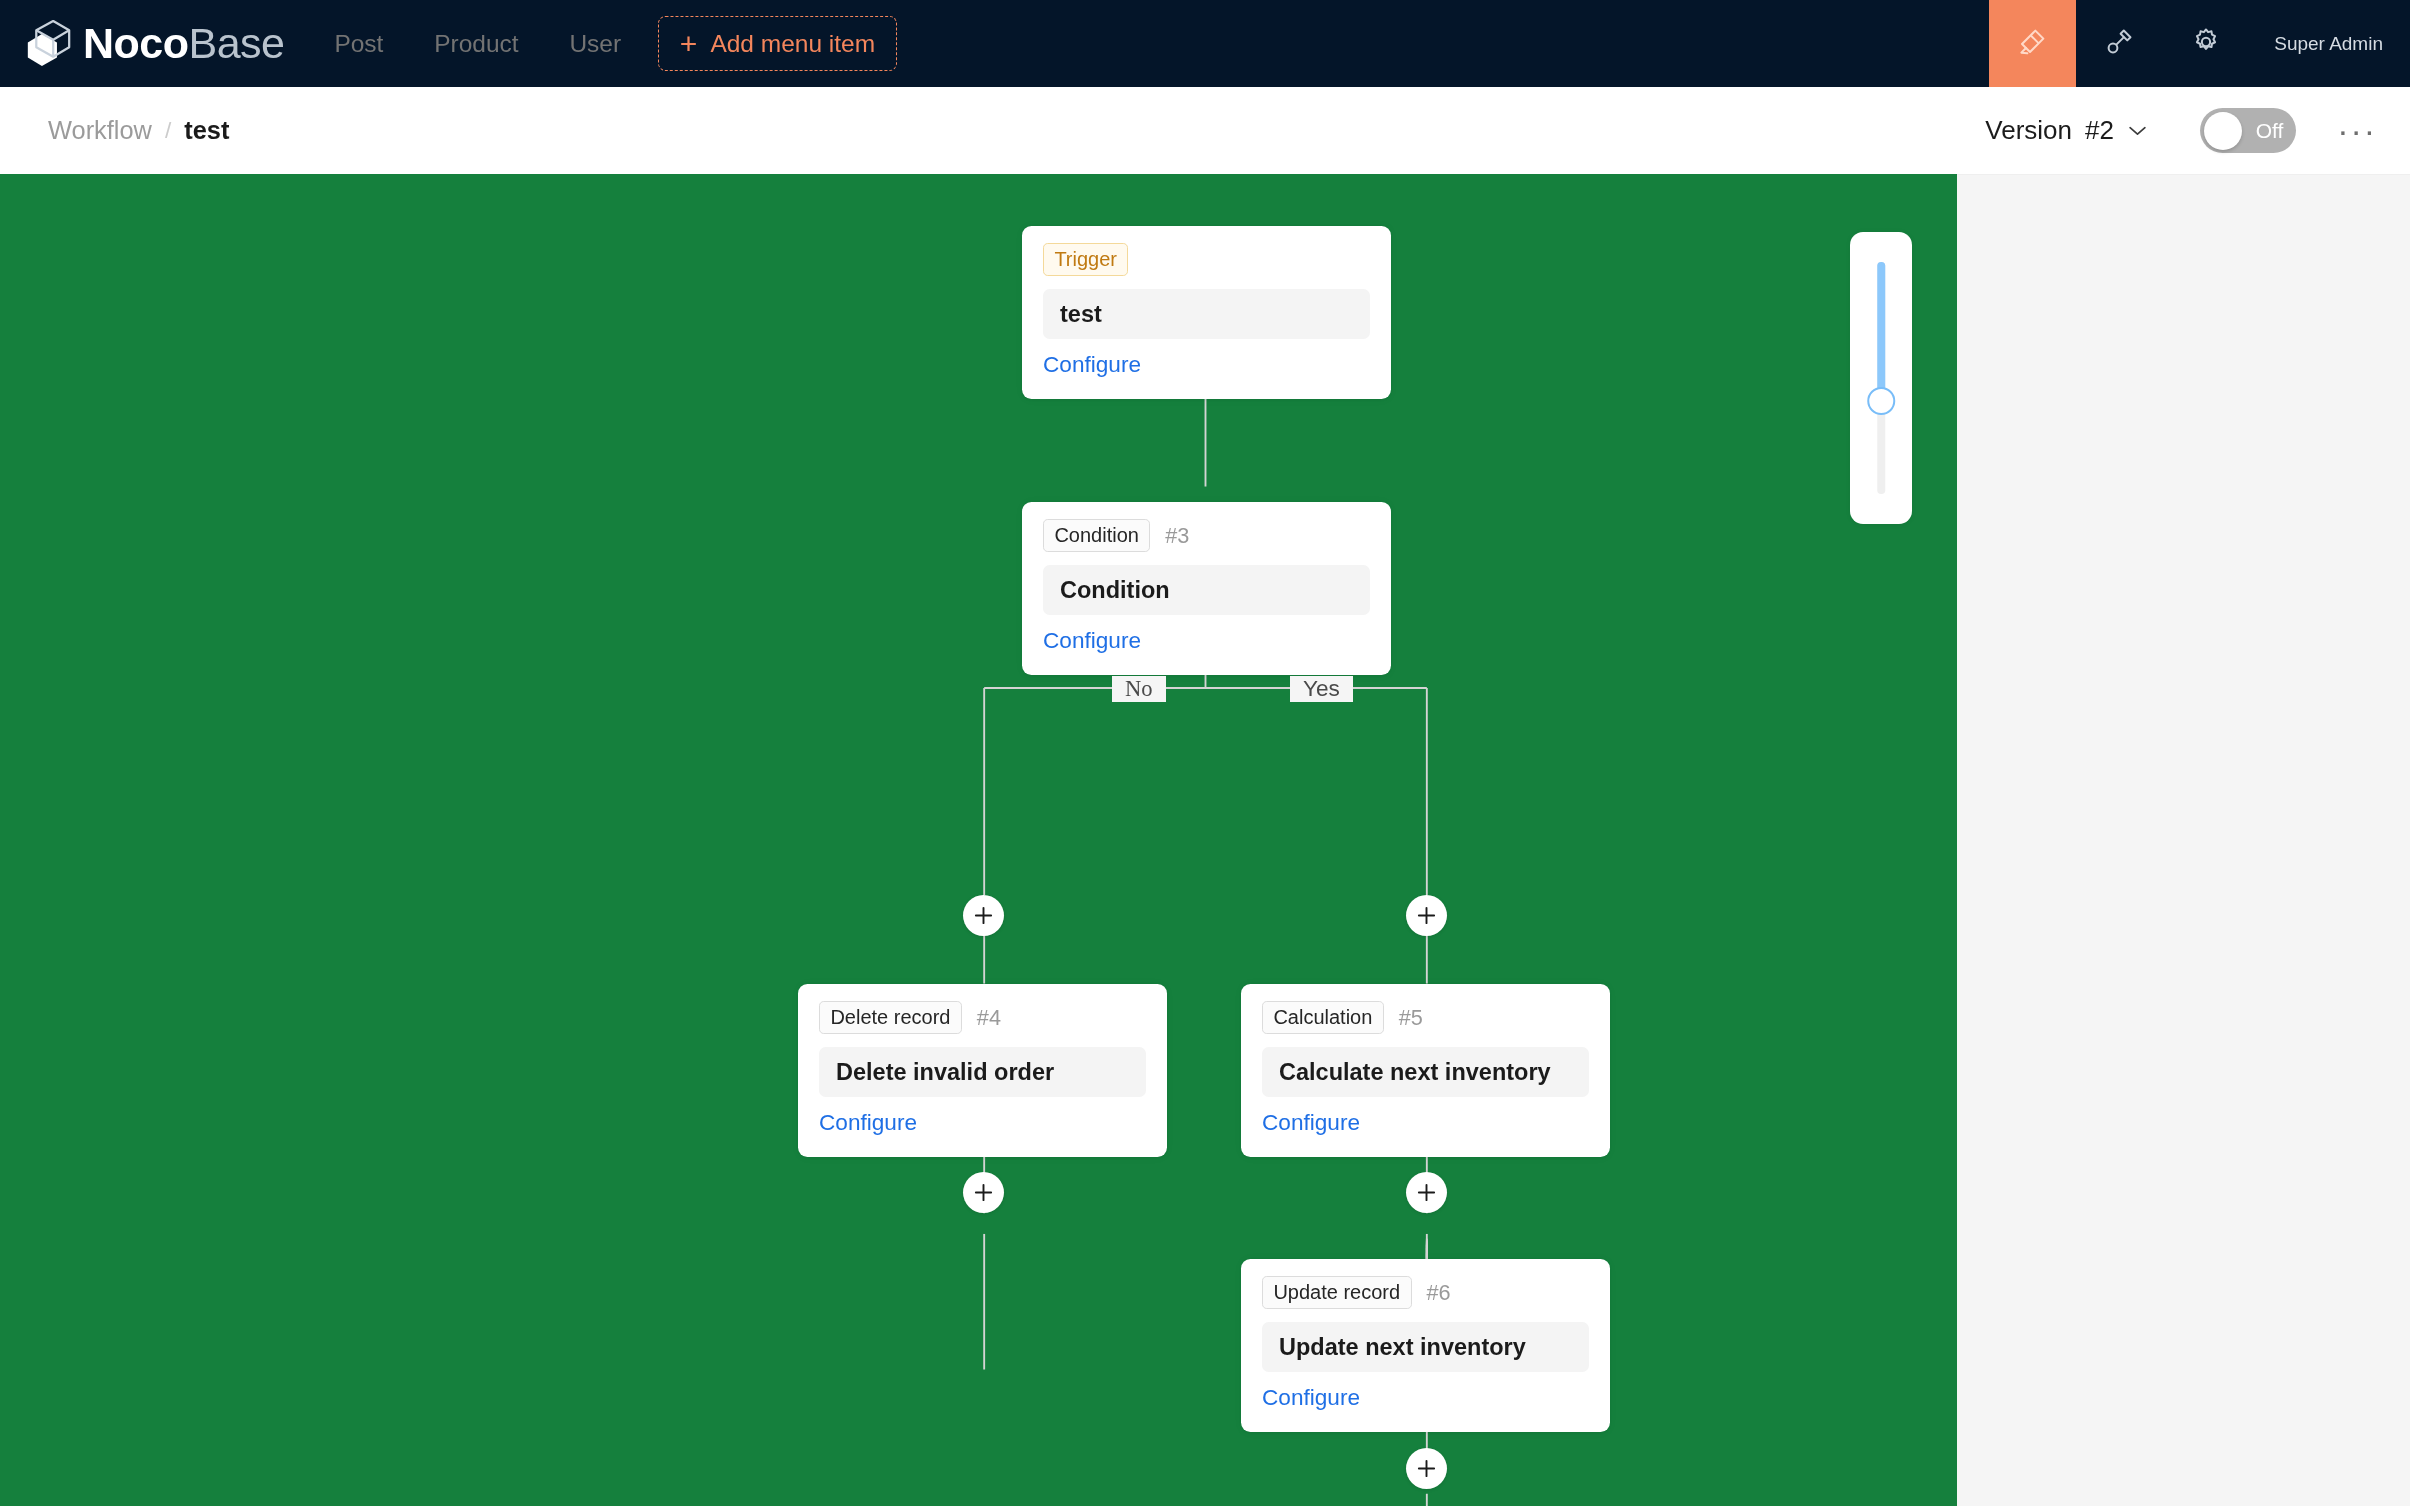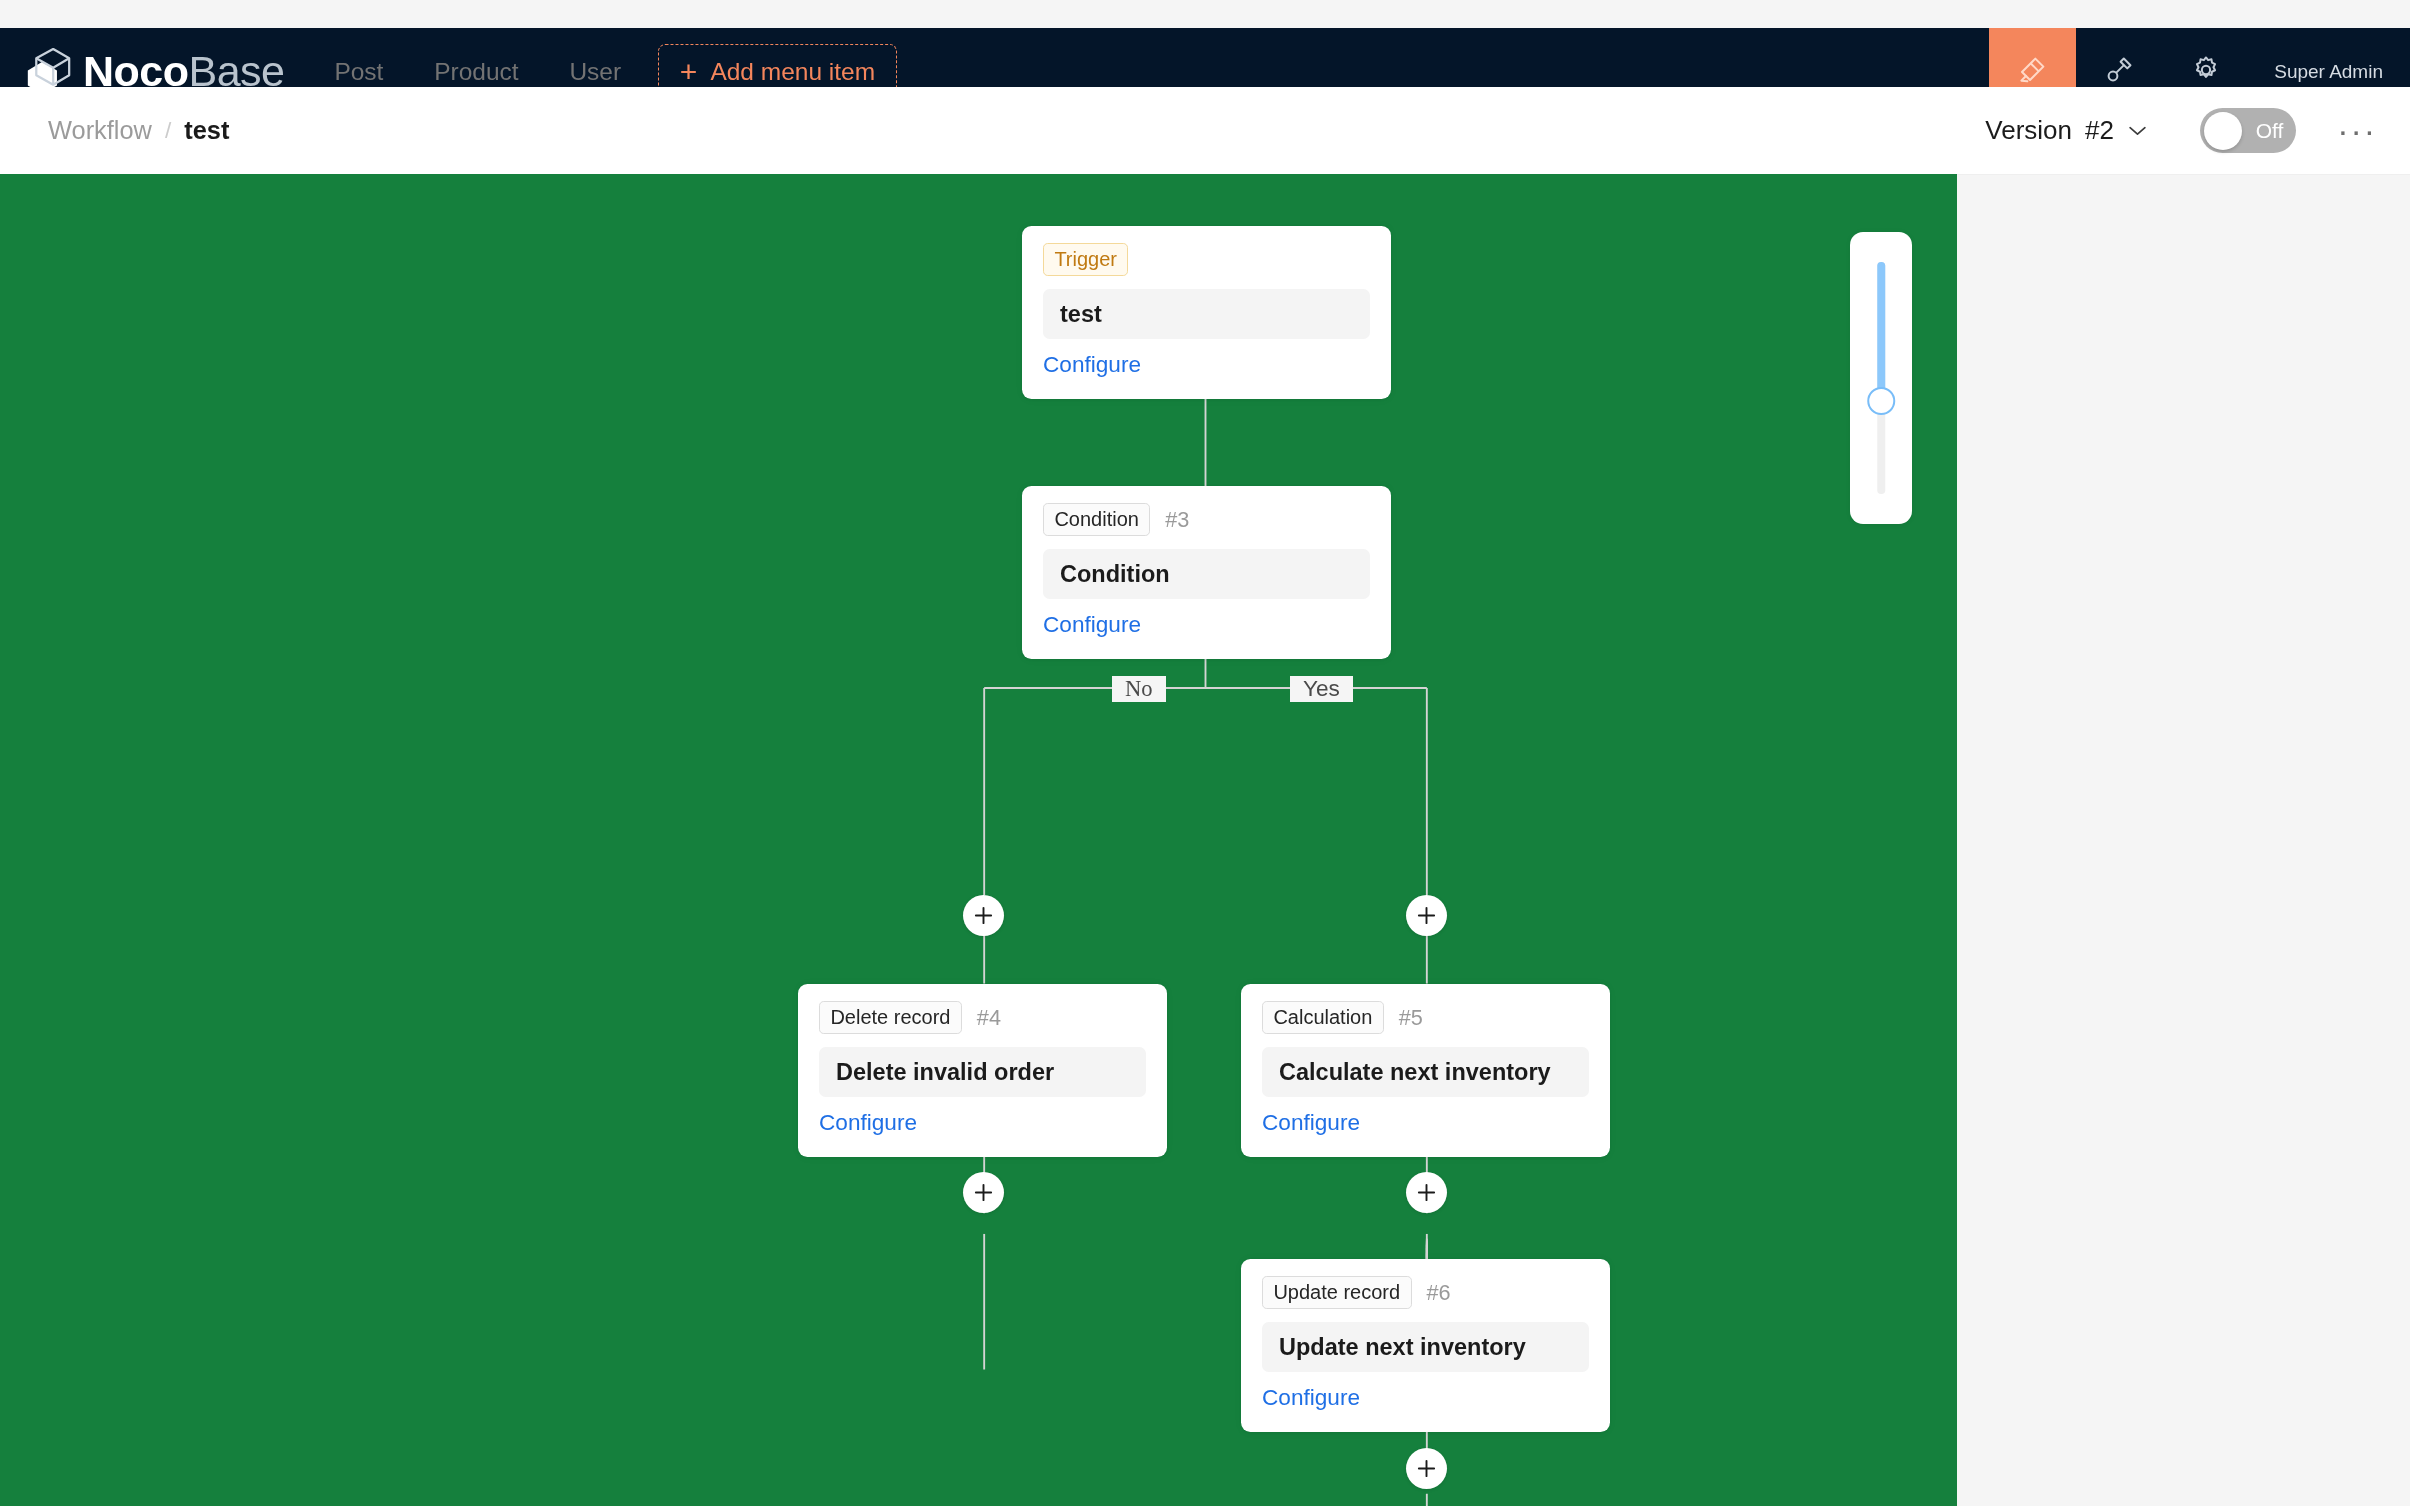--- a/index.html
+++ b/index.html
@@ -9,21 +9,21 @@
     overflow: hidden;
     font-family: "Liberation Sans", sans-serif;
     background: #f5f5f5;
   }
 
   
   .topbar {
     position: absolute; top: 0; left: 0;
     width: 2411px; height: 87px;
     background: #041529;
-    display: flex; align-items: center; margin-top: 28px;
+    display: flex; align-items: center;
   }
   .brand {
     display: flex; align-items: center;
     padding-left: 22.6px; padding-right: 24.5px;
     height: 87px;
   }
   .brand-logo { width: 51px; height: 47px; margin-right: 9.4px; flex: none; }
   .brand-text {
     font-size: 43px; letter-spacing: -0.5px;
     line-height: 1; white-space: nowrap;
@@ -331,21 +331,21 @@
     <div class="node-configure">Configure</div>
   </div>
 
   <div class="plusbtn" style="left:1185px; top:411px;">
     <svg width="21" height="21" viewBox="0 0 22 22" stroke="#1b1b1b" stroke-width="2" stroke-linecap="round">
       <line x1="11" y1="3" x2="11" y2="19"></line>
         <line x1="3" y1="11" x2="19" y2="11"></line>
     </svg>
   </div>
 
-  <div class="node" style="left:1022px; top:312px; width:369px;">
+  <div class="node" style="left:1022px; top:328px; width:369px;">
     <div class="node-head">
       <span class="tag">Condition</span>
       <span class="node-num">#3</span>
     </div>
     <div class="node-title">Condition</div>
     <div class="node-configure">Configure</div>
   </div>
 
   <div class="branch-label" style="left:1112px; top:502px;font-family:Liberation Serif, serif;">No</div>
   <div class="branch-label" style="left:1290px; top:502px;">Yes</div>

